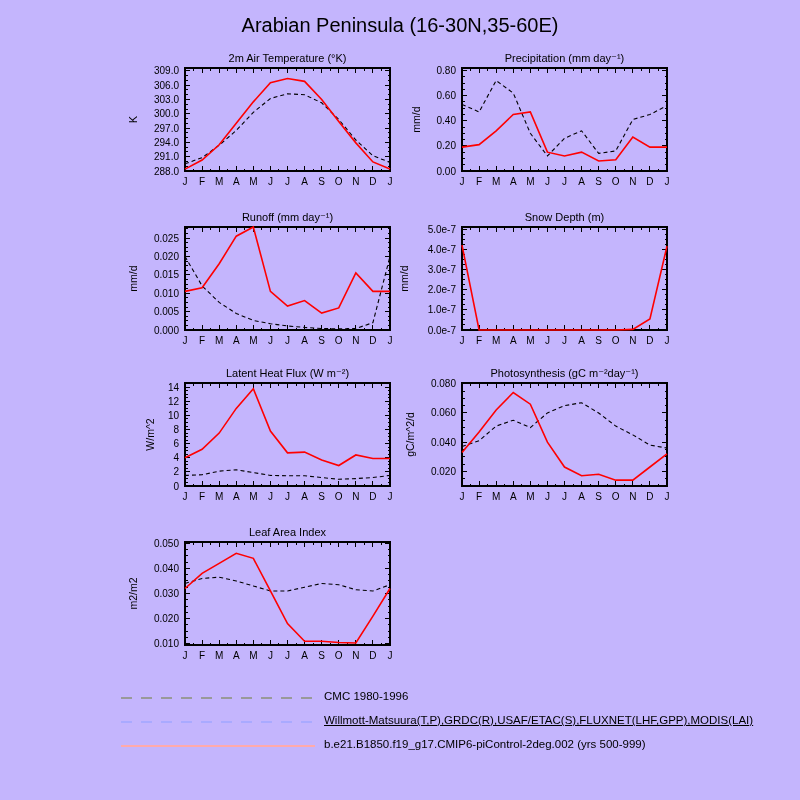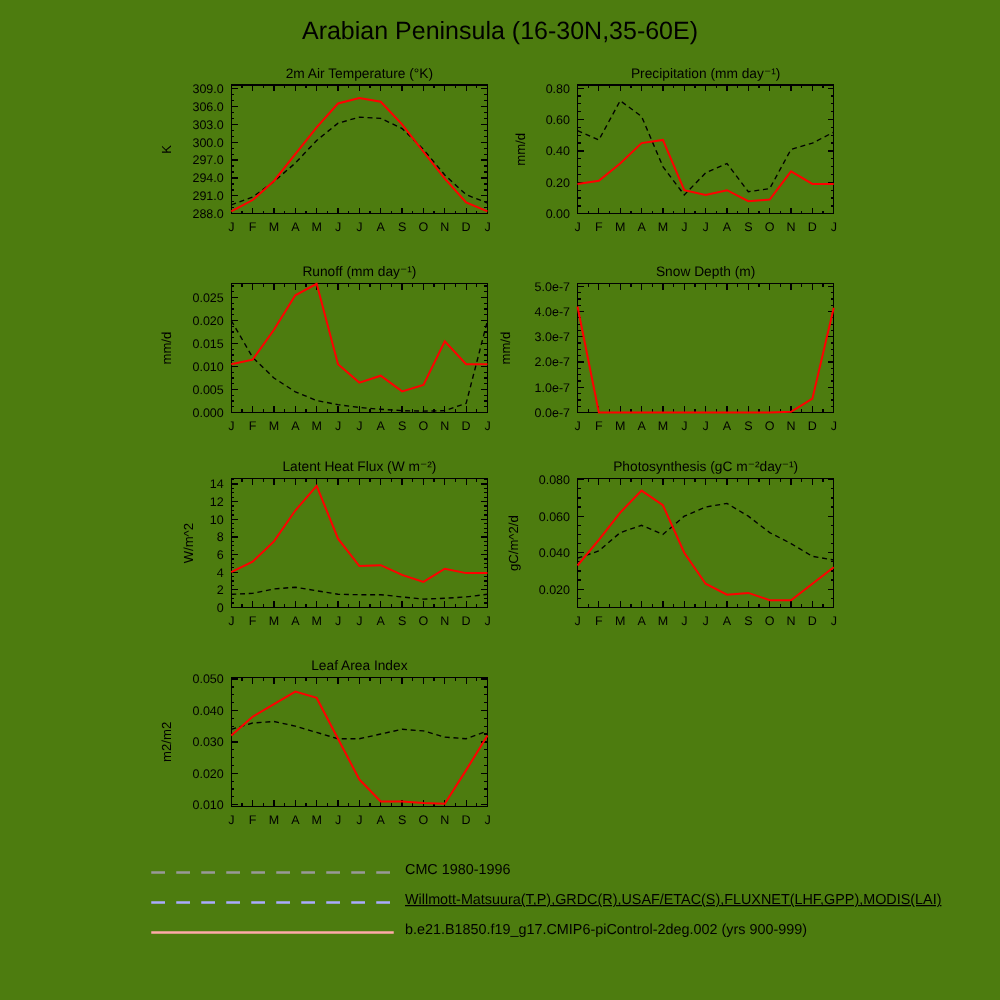--- a/index.html
+++ b/index.html
@@ -1,16 +1,16 @@
 <!DOCTYPE html>
 <html><head>
 <meta charset="utf-8">
 <style>
   html,body{margin:0;padding:0;background:#ffffff;}
-  #screen{position:relative;width:800px;height:800px;background:#4d7c0f;overflow:hidden;
+  #screen{position:relative;width:800px;height:800px;background:#c4b5fd;overflow:hidden;
           font-family:"Liberation Sans","DejaVu Sans",sans-serif;color:#000;}
   .main-title{position:absolute;top:14px;left:0;width:800px;text-align:center;
               font-size:20px;color:#000;}
   #charts{position:absolute;top:0;left:0;}
   #charts text{font-family:"Liberation Sans","DejaVu Sans",sans-serif;fill:#000;}
   #legend .lrow{position:absolute;left:120px;display:flex;align-items:flex-end;height:12px;}
   #legend .lrow:nth-child(1){top:690px;}
   #legend .lrow:nth-child(2){top:714px;text-decoration:underline;}
   #legend .lrow:nth-child(3){top:738px;}
   .llabel{margin-left:8px;font-size:11.5px;white-space:nowrap;}
@@ -869,17 +869,17 @@
     <div class="lrow">
       <svg class="lswatch" width="196" height="8">
         <line x1="1" y1="4" x2="195" y2="4" stroke-width="2" stroke-dasharray="11 9" stroke="#aaaaff"></line>
       </svg>
       <span class="llabel">Willmott-Matsuura(T,P),GRDC(R),USAF/ETAC(S),FLUXNET(LHF,GPP),MODIS(LAI)</span>
     </div>
     <div class="lrow">
       <svg class="lswatch" width="196" height="8">
         <line x1="1" y1="4" x2="195" y2="4" stroke-width="2" stroke="#ffaaaa"></line>
       </svg>
-      <span class="llabel">b.e21.B1850.f19_g17.CMIP6-piControl-2deg.002 (yrs 900-999)</span>
+      <span class="llabel">b.e21.B1850.f19_g17.CMIP6-piControl-2deg.002 (yrs 500-999)</span>
     </div>
   </div>
 
 </div>
 
 </body></html>

